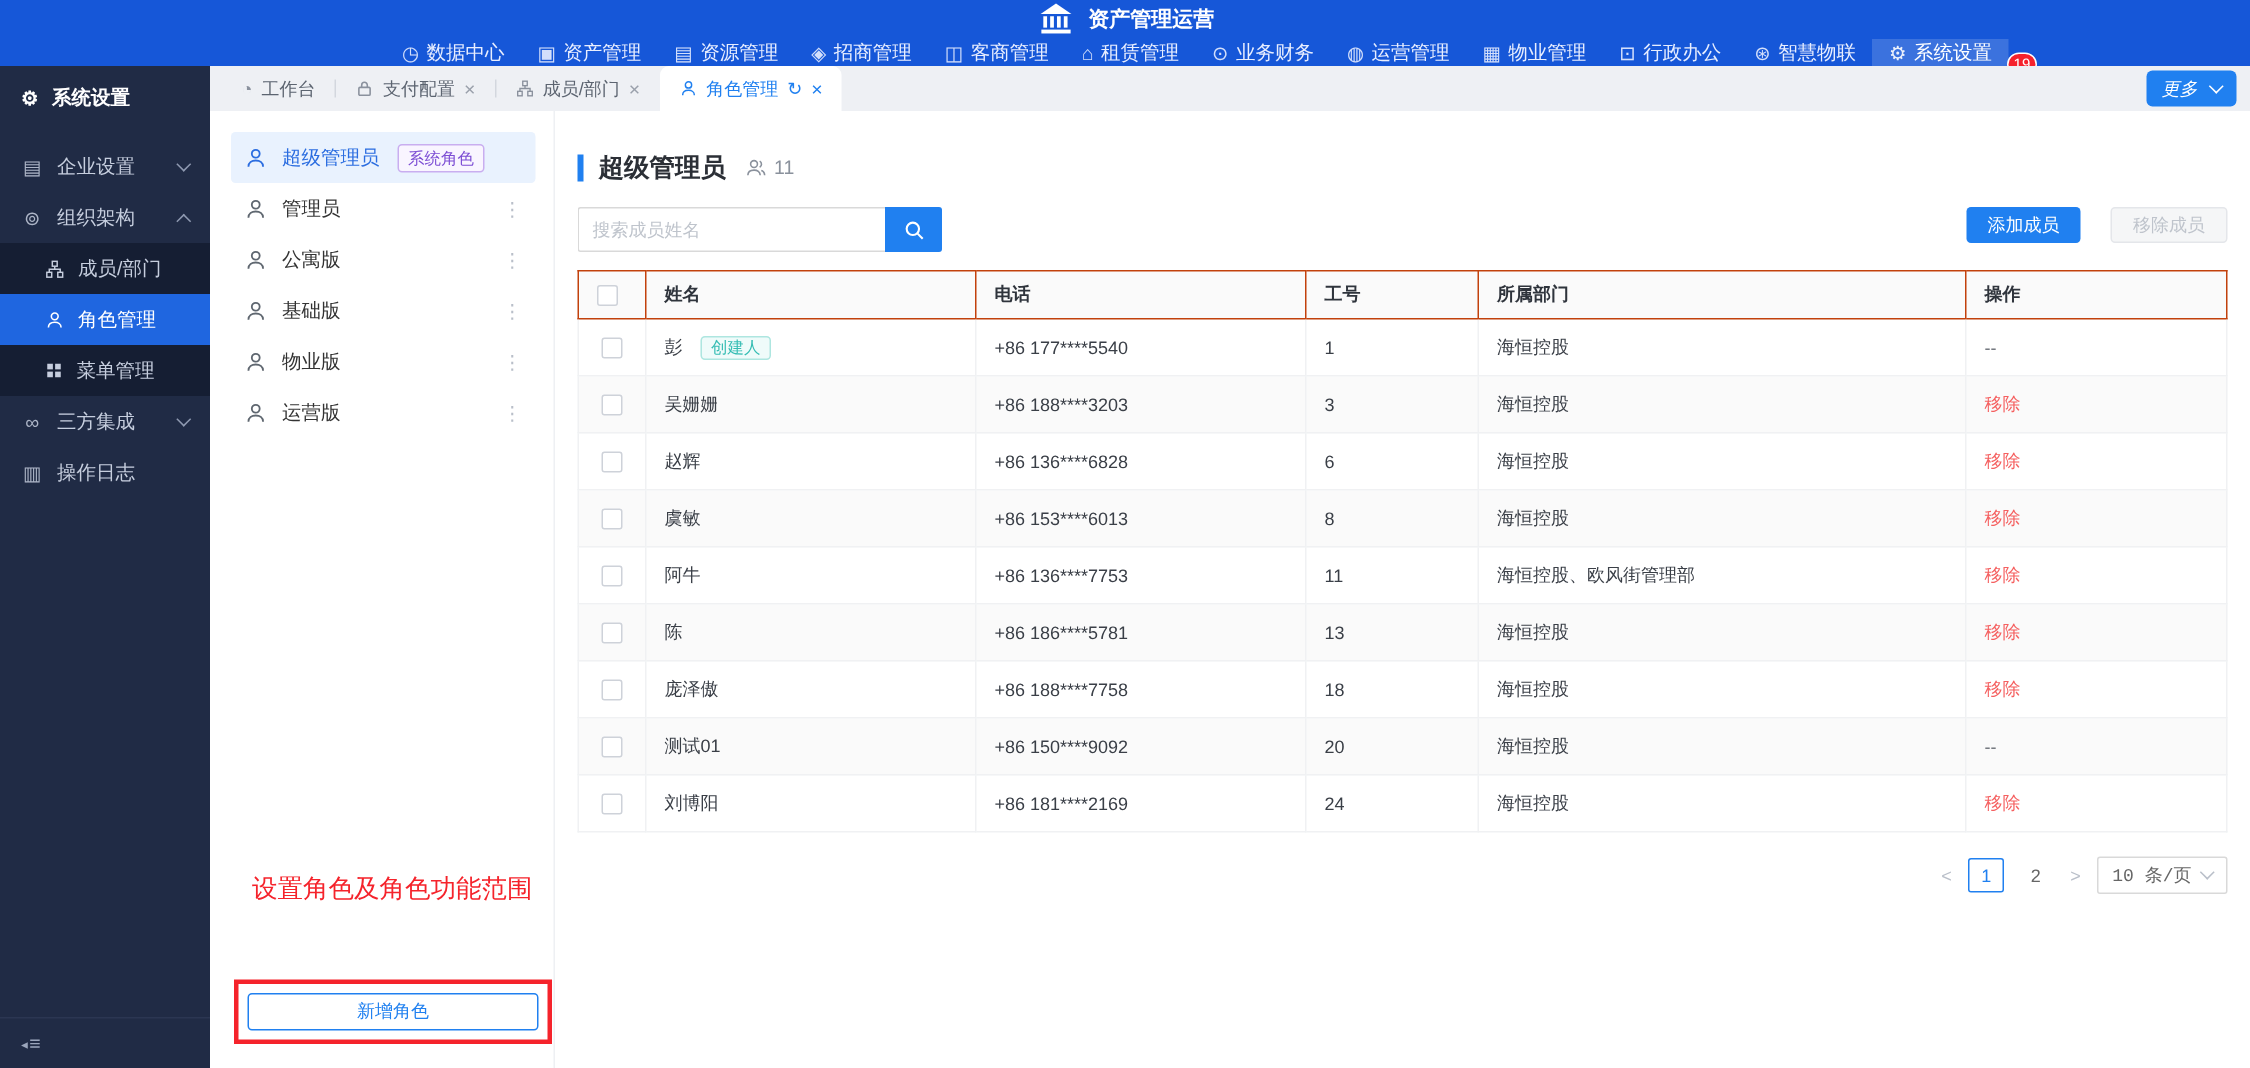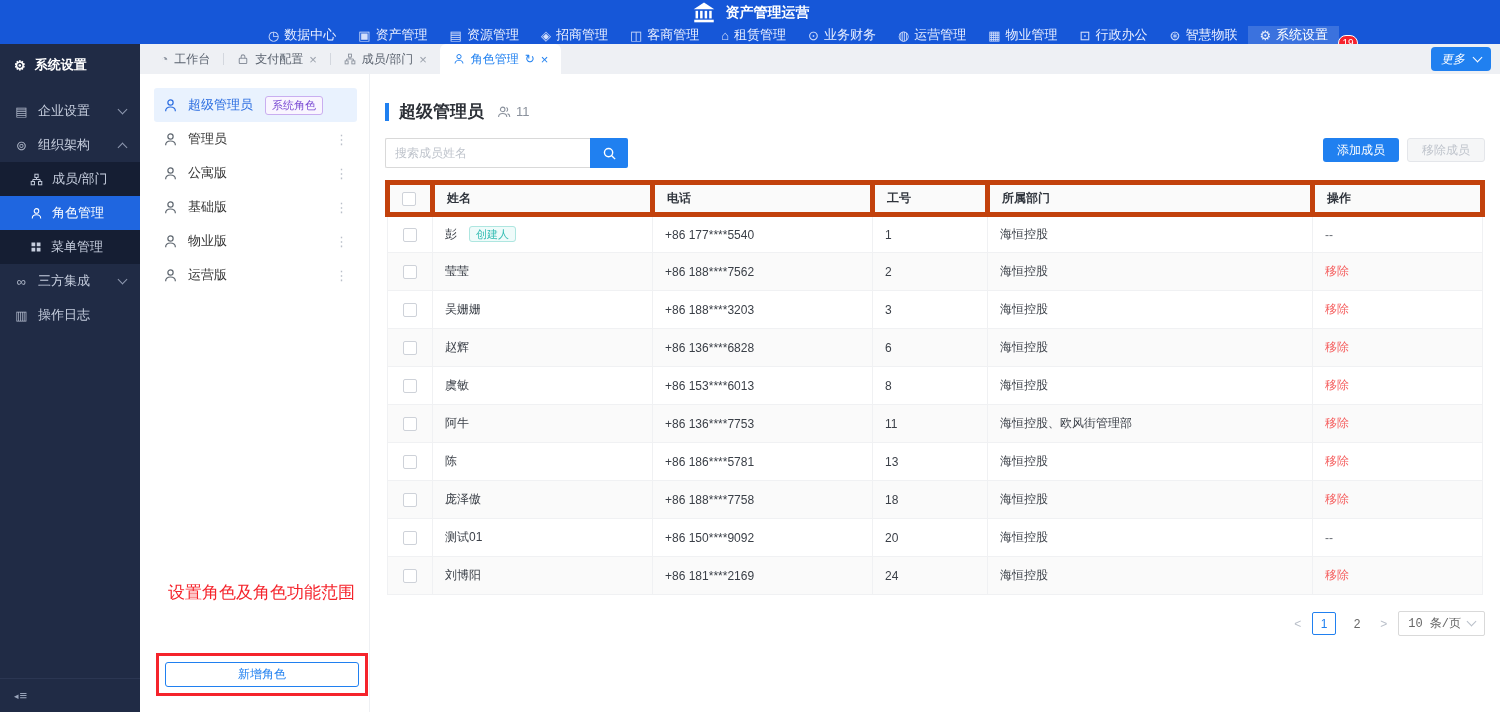--- a/index.html
+++ b/index.html
@@ -82,26 +82,26 @@
   .member-count { display:flex; align-items:center; gap:5px; margin-left:13px; color:#8a919c; font-size:13px; }
   .toolbar-row { display:flex; align-items:flex-start; margin-top:15px; }
   .search-input { width:205px; height:30px; border:1px solid #d9d9d9; border-right:none;
     border-radius:2px 0 0 2px; padding:0 9px; font-size:12px; color:#333; outline:none; font-family:inherit; }
   .search-input::placeholder { color:#bfc4cc; }
   .search-btn { width:38px; height:30px; background:#2080f0; border:none; border-radius:0 2px 2px 0;
     display:flex; align-items:center; justify-content:center; cursor:pointer; }
   .btn-group { margin-left:auto; display:flex; gap:8px; }
   .btn { height:24px; padding:0 14px; border-radius:3px; font-size:12px; font-family:inherit; cursor:pointer; }
   .btn-primary { background:#2080f0; color:#fff; border:none; }
-  .btn-disabled { background:#f5f6f7; color:#bfc4cc; border:1px solid #e4e6ea; cursor:not-allowed; }
+  .btn-disabled { background:#f5f6f7; color:#bfc4cc; border:1px solid #e4e6ea; cursor:not-allowed;margin-left:12px; }
 
   
   table.members { width:100%; border-collapse:collapse; margin-top:12px; font-size:12px; color:#3a3f47; }
   .members th { background:#fafafa; height:32px; font-weight:bold; text-align:left; padding:0 12px;
-    border:5px solid #c2410c; color:#2f343c; }
+    border:1px solid #c2410c; color:#2f343c; }
   .members td { height:38px; padding:0 12px; border:1px solid #f0f1f3; }
   .members tbody tr:nth-child(even) td { background:#fafafa; }
   .cb { display:inline-block; width:14px; height:14px; border:1px solid #ced2d9; border-radius:2px;
     background:#fff; vertical-align:middle; cursor:pointer; }
   .col-cb { width:45px; text-align:center; }
   .creator-badge { font-size:11px; color:#36bdb4; border:1px solid #aee6e0; background:#effbfa;
     border-radius:3px; padding:1px 6px; margin-left:12px; }
   .op-link { color:#f56060; cursor:pointer; }
   .op-dash { color:#6b7077; }
 
@@ -411,28 +411,20 @@
         <tr>
           <td class="col-cb"><span class="cb"></span></td>
           <td><span>彭</span><span class="creator-badge">创建人</span></td>
           <td>+86 177****5540</td>
           <td>1</td>
           <td>海恒控股</td>
           <td><span class="op-dash">--</span></td>
         </tr>
         <tr>
           <td class="col-cb"><span class="cb"></span></td>
-          <td>莹莹</td>
-          <td>+86 188****7562</td>
-          <td>2</td>
-          <td>海恒控股</td>
-          <td><span class="op-link">移除</span></td>
-        </tr>
-        <tr>
-          <td class="col-cb"><span class="cb"></span></td>
           <td>吴姗姗</td>
           <td>+86 188****3203</td>
           <td>3</td>
           <td>海恒控股</td>
           <td><span class="op-link">移除</span></td>
         </tr>
         <tr>
           <td class="col-cb"><span class="cb"></span></td>
           <td>赵辉</td>
           <td>+86 136****6828</td>

